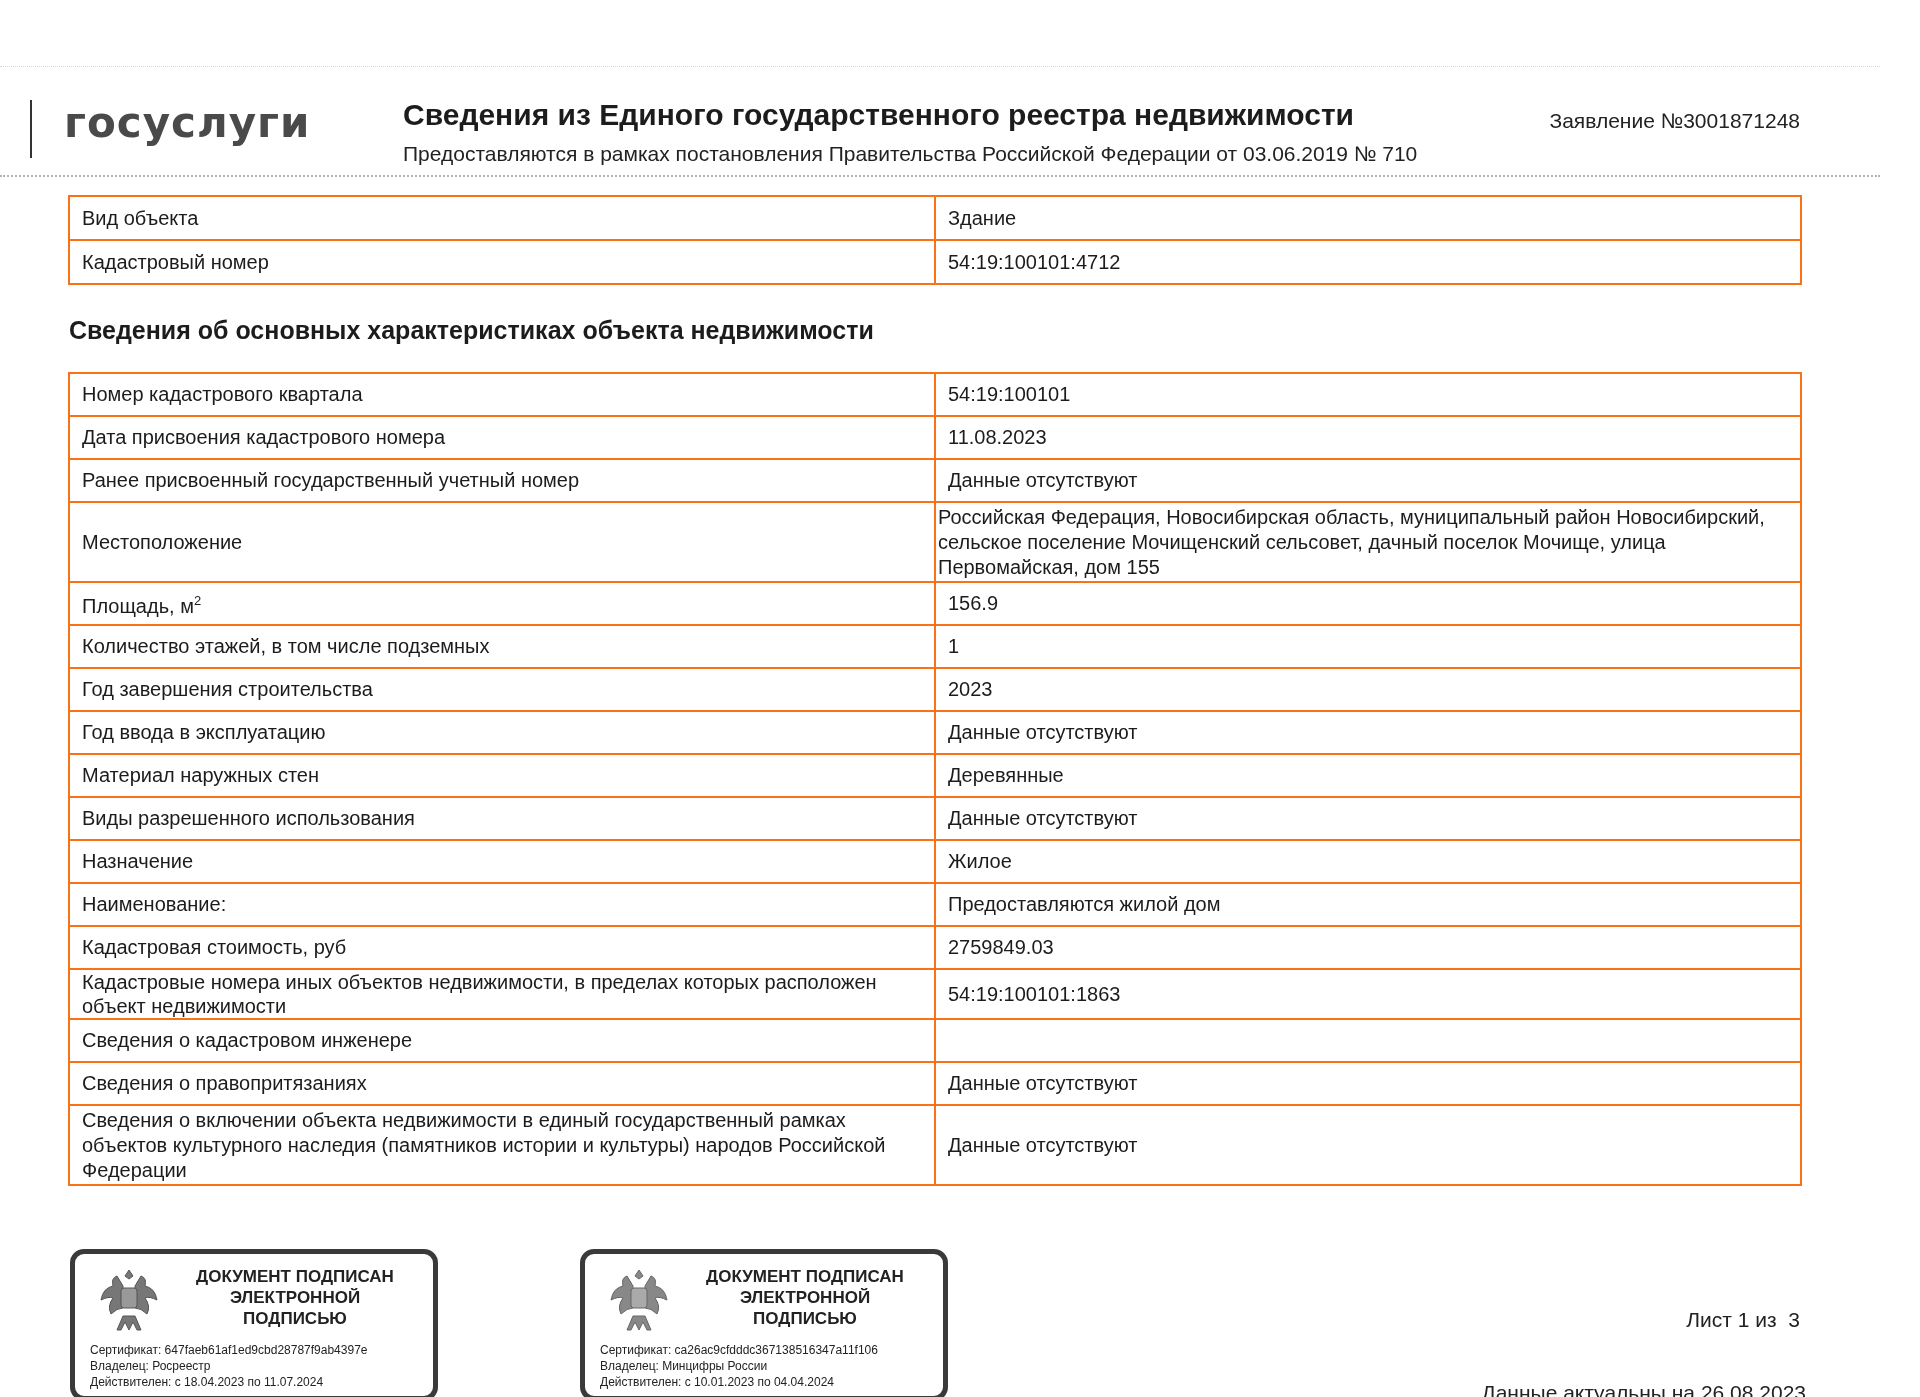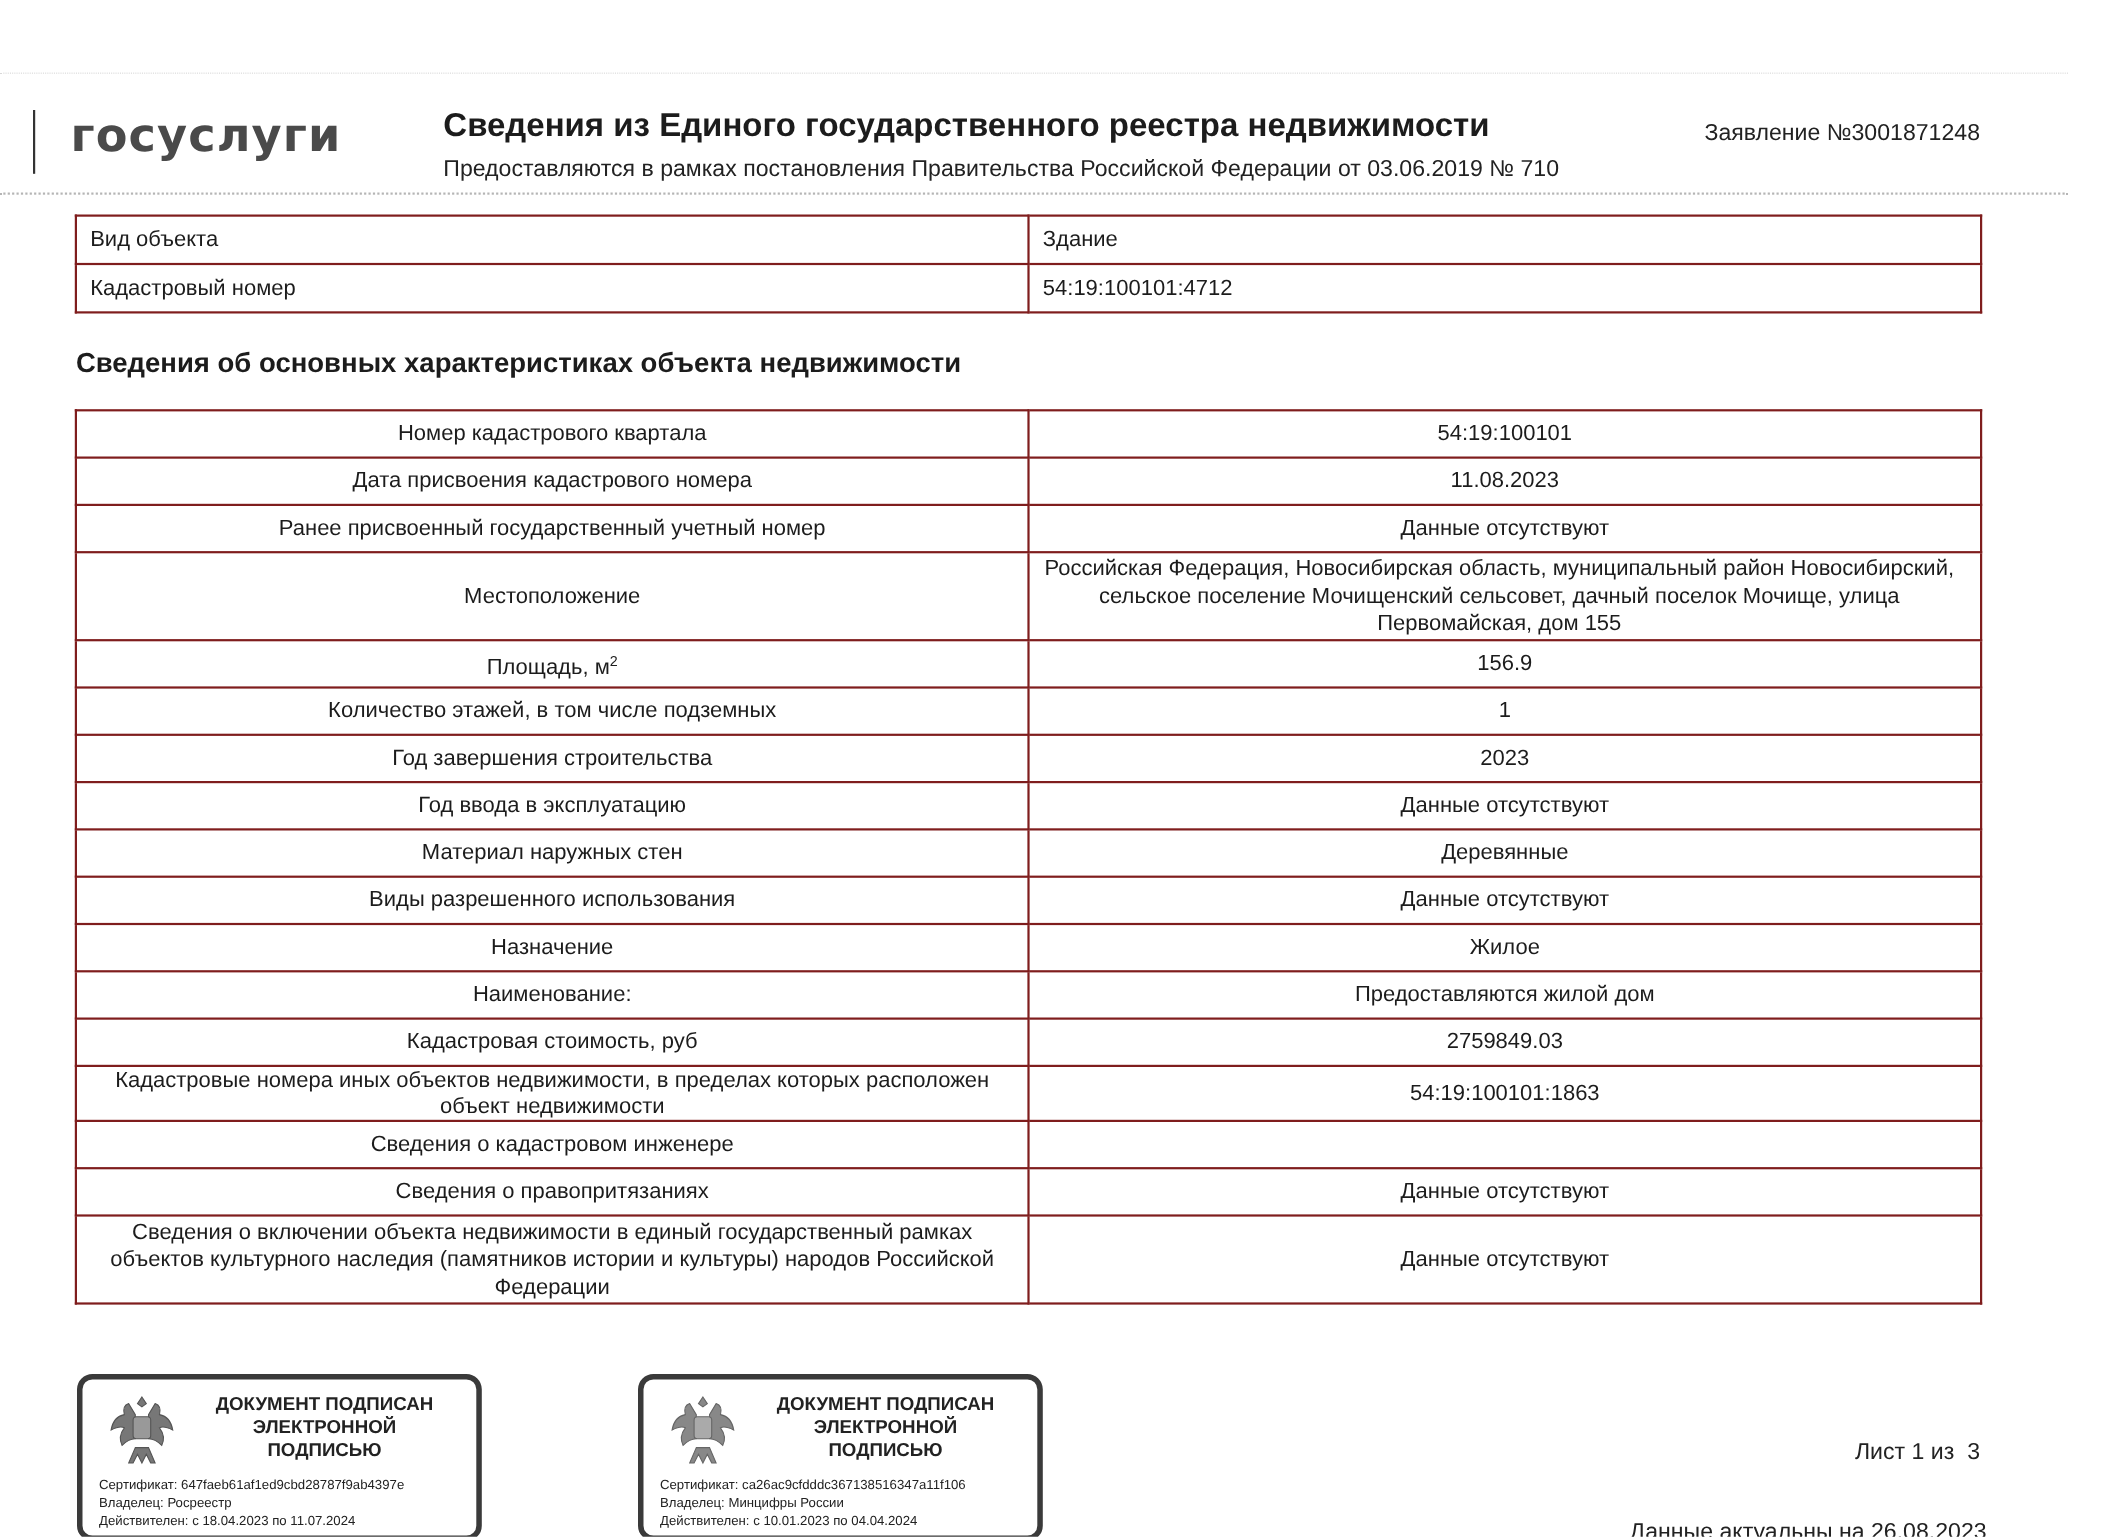--- a/index.html
+++ b/index.html
@@ -11,28 +11,28 @@
   .head-rule { position: absolute; left: 0; top: 175px; width: 1880px; border-top: 2px dotted #b5b5b5; }
   .logo-bar { position: absolute; left: 30px; top: 100px; width: 2px; height: 58px; background: #333; }
   .logo { position: absolute; left: 64px; top: 98px; font-size: 42px; font-weight: bold; color: #4a4a4a;
           letter-spacing: 1px; font-family: "DejaVu Sans", sans-serif; }
   .doc-title { position: absolute; left: 403px; top: 98px; font-size: 30px; font-weight: bold; color: #1c1c1c; }
   .doc-sub { position: absolute; left: 403px; top: 142px; font-size: 21px; color: #222; }
   .app-no { position: absolute; right: 120px; top: 109px; font-size: 21px; color: #222; }
 
   table.reg { position: absolute; left: 68px; width: 1734px; border-collapse: collapse; table-layout: fixed; }
   table.reg td {
-    border: 2px solid #7f1d1d; font-size: 20px; color: #1c1c1c;
+    border: 2px solid #f97316; font-size: 20px; color: #1c1c1c;
     padding: 0 12px; vertical-align: middle; line-height: 25px;
   }
   table.reg td.k { width: 840px; }
   #t1 { top: 195px; }
   #t1 td { height: 42px; }
   #t2 { top: 372px; }
-  #t2 td { height: 41px; text-align: center; }
+  #t2 td { height: 41px; }
   #t2 tr.tall td { height: 78px; }
   #t2 tr.mid td { height: 42px; line-height: 24px; }
   #t2 tr.big td { height: 78px; line-height: 25px; }
   td.addr { padding-left: 2px !important; }
   sup { font-size: 13px; }
 
   .section-h { position: absolute; left: 69px; top: 316px; font-size: 25px; font-weight: bold; color: #1c1c1c; }
 
   .stamp {
     position: absolute; top: 1249px; width: 368px; height: 152px; border: 5px solid #3a3a3a;

